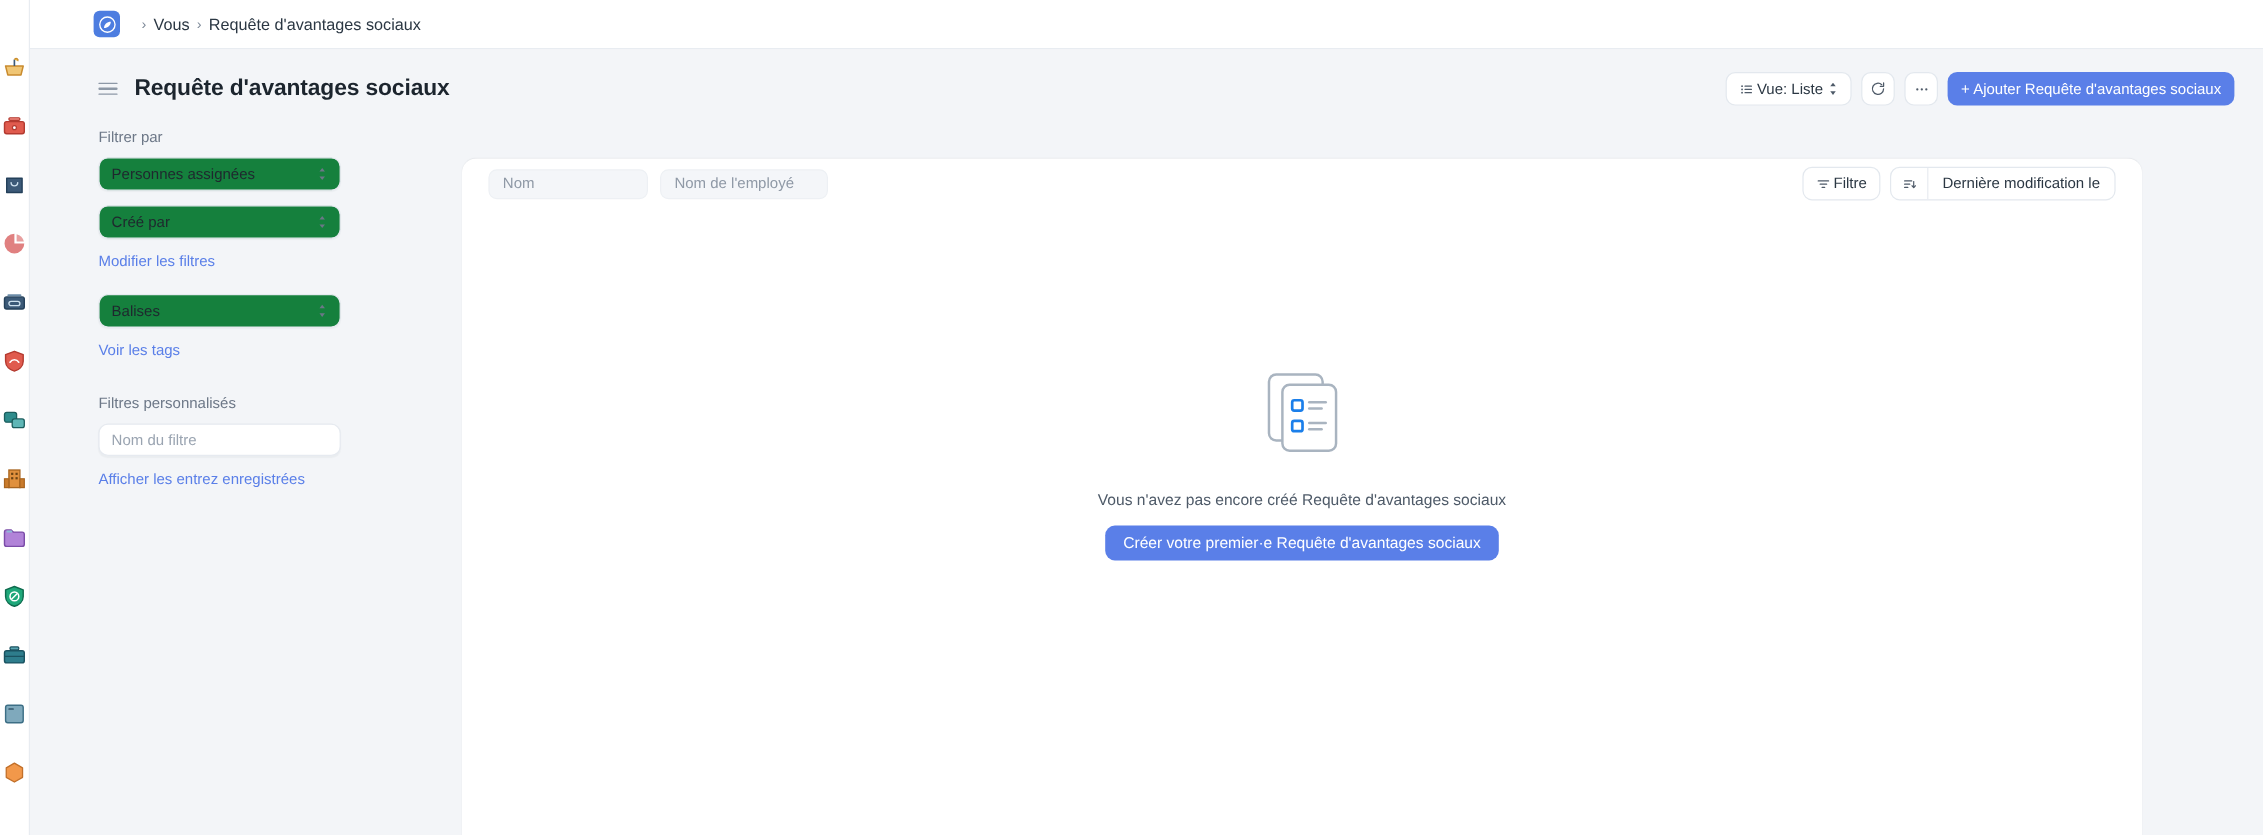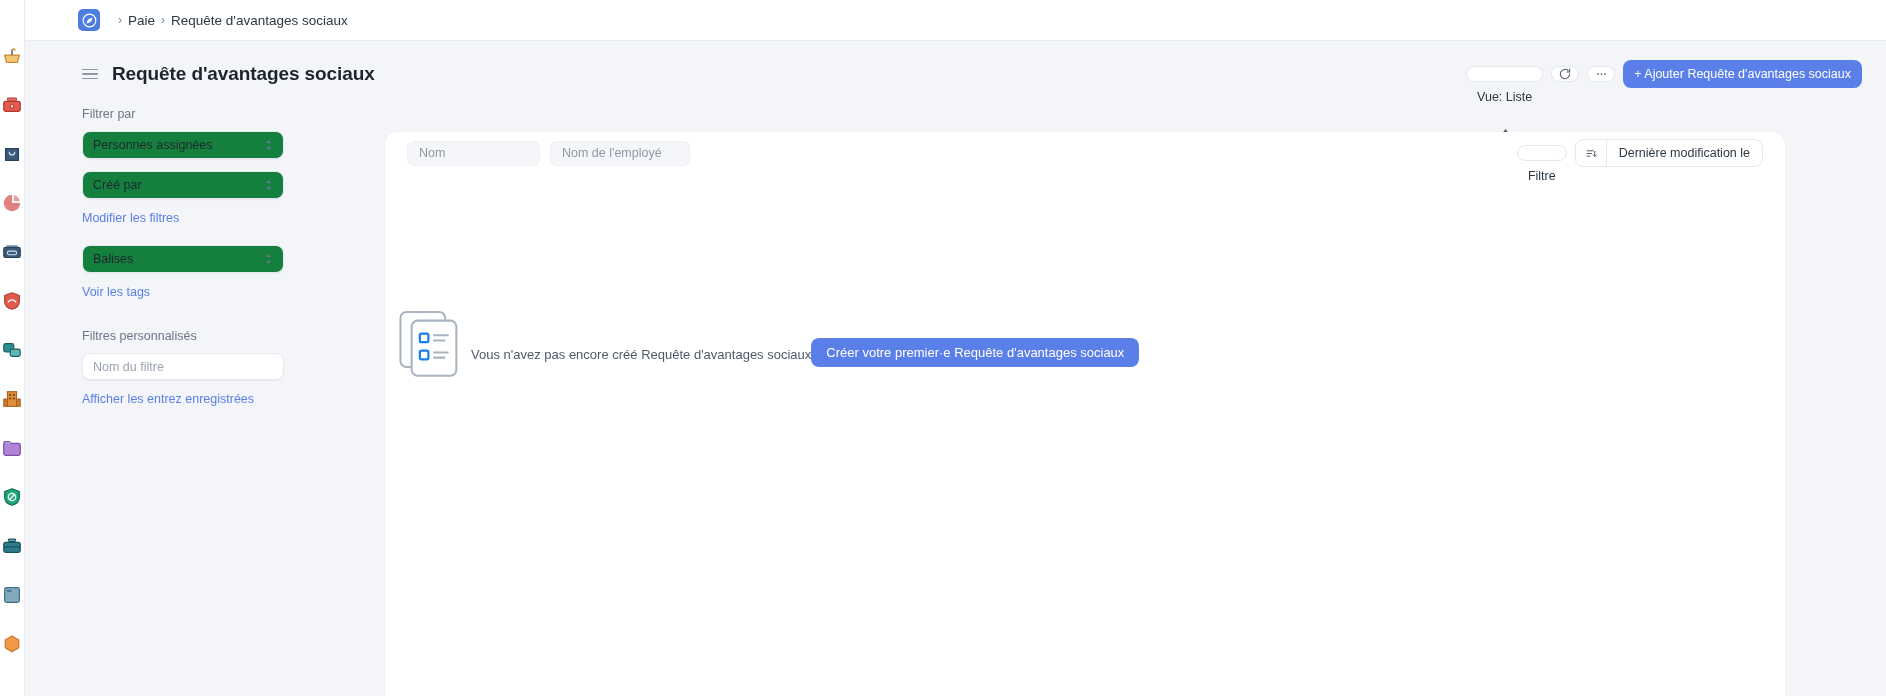--- a/index.html
+++ b/index.html
@@ -73,24 +73,24 @@
     position: absolute; left: 25px; top: 41px;
     width: 1861px; height: 66px;
     display: flex; align-items: center; padding: 0 24px 0 57px;
   }
   .hamburger { display:flex; flex-direction: column; gap: 3px; cursor: pointer; margin-right: 14px;}
   .hamburger i { display:block; width: 16px; height: 1.6px; background: #8D98A6; border-radius: 2px;}
   .page-title { font-size: 19px; font-weight: bold; color: #1C252E; letter-spacing: -.1px; }
   .head-actions { margin-left: auto; display: flex; align-items: center; gap: 8px; }
 
   .btn {
-    height: 16px; border-radius: 8px; background: #FFFFFF;
+    height: 28px; border-radius: 8px; background: #FFFFFF;
     border: 1px solid #E3E8EE; font-size: 12.5px; color: #2B3743;
-    display: flex; align-items: center; gap: 23px; padding: 0 10px;
-    cursor: pointer; white-space: nowrap; flex-direction: column;
+    display: flex; align-items: center; gap: 2px; padding: 0 10px;
+    cursor: pointer; white-space: nowrap;
   }
   .btn-icon-only { width: 28px; padding: 0; justify-content: center; }
   .btn-primary {
     height: 28px; border-radius: 8px; background: #5A7FE8;
     border: none; color: #ffffff; font-size: 12.5px;
     display: flex; align-items: center; padding: 0 11px;
     cursor: pointer; white-space: nowrap;
   }
   .stepper { display: flex; flex-direction: column; line-height: 0; margin-left: 2px; }
 
@@ -145,21 +145,21 @@
   .std-filter::placeholder { color: #8F99A6; }
   .bar-right { margin-left: auto; display: flex; align-items: center; gap: 8px; }
   .sort-group { display: flex; align-items: center; height: 28px;
     border: 1px solid #E3E8EE; border-radius: 8px; background:#FFF; cursor: pointer; }
   .sort-ico { display:flex; align-items:center; padding: 0 8px 0 9px; border-right: 1px solid #E8ECF1; height: 100%;}
   .sort-txt { font-size: 12.5px; color: #2B3743; padding: 0 12px; }
 
   
   .empty {
     position: absolute; left: 0; right: 0; top: 168px;
-    display: flex; flex-direction: row; align-items: center;
+    display: flex; flex-direction: column; align-items: center;
   }
   .empty-text { font-size: 13px; color: #4E5A68; margin-top: 18px; }
   .empty-btn {
     margin-top: 14px; height: 29px; border-radius: 8px;
     background: #5A7FE8; color: #FFFFFF; border: none;
     font-size: 13px; padding: 0 15px; cursor: pointer;
     font-family: "Liberation Sans", sans-serif;
   }
 </style>
 </head>
@@ -259,21 +259,21 @@
 
 <div class="navbar">
   <div class="logo">
     <svg viewBox="0 0 24 24" width="17" height="17">
       <circle cx="12" cy="12" r="9" fill="none" stroke="#FFFFFF" stroke-width="1.6"></circle>
       <path d="M8 16c4.5 0 8-3.2 8-7.4-4.4 0-8 3.2-8 7.4z" fill="#FFFFFF"></path>
     </svg>
   </div>
   <div class="crumbs">
     <span class="crumb-sep">›</span>
-    <span class="crumb-link">Paie</span>
+    <span class="crumb-link">Vous</span>
     <span class="crumb-sep">›</span>
     <span class="crumb-link">Requête d'avantages sociaux</span>
   </div>
 
 </div>
 
 <div class="page-head">
   <span class="hamburger">
       <i></i>
       <i></i>

